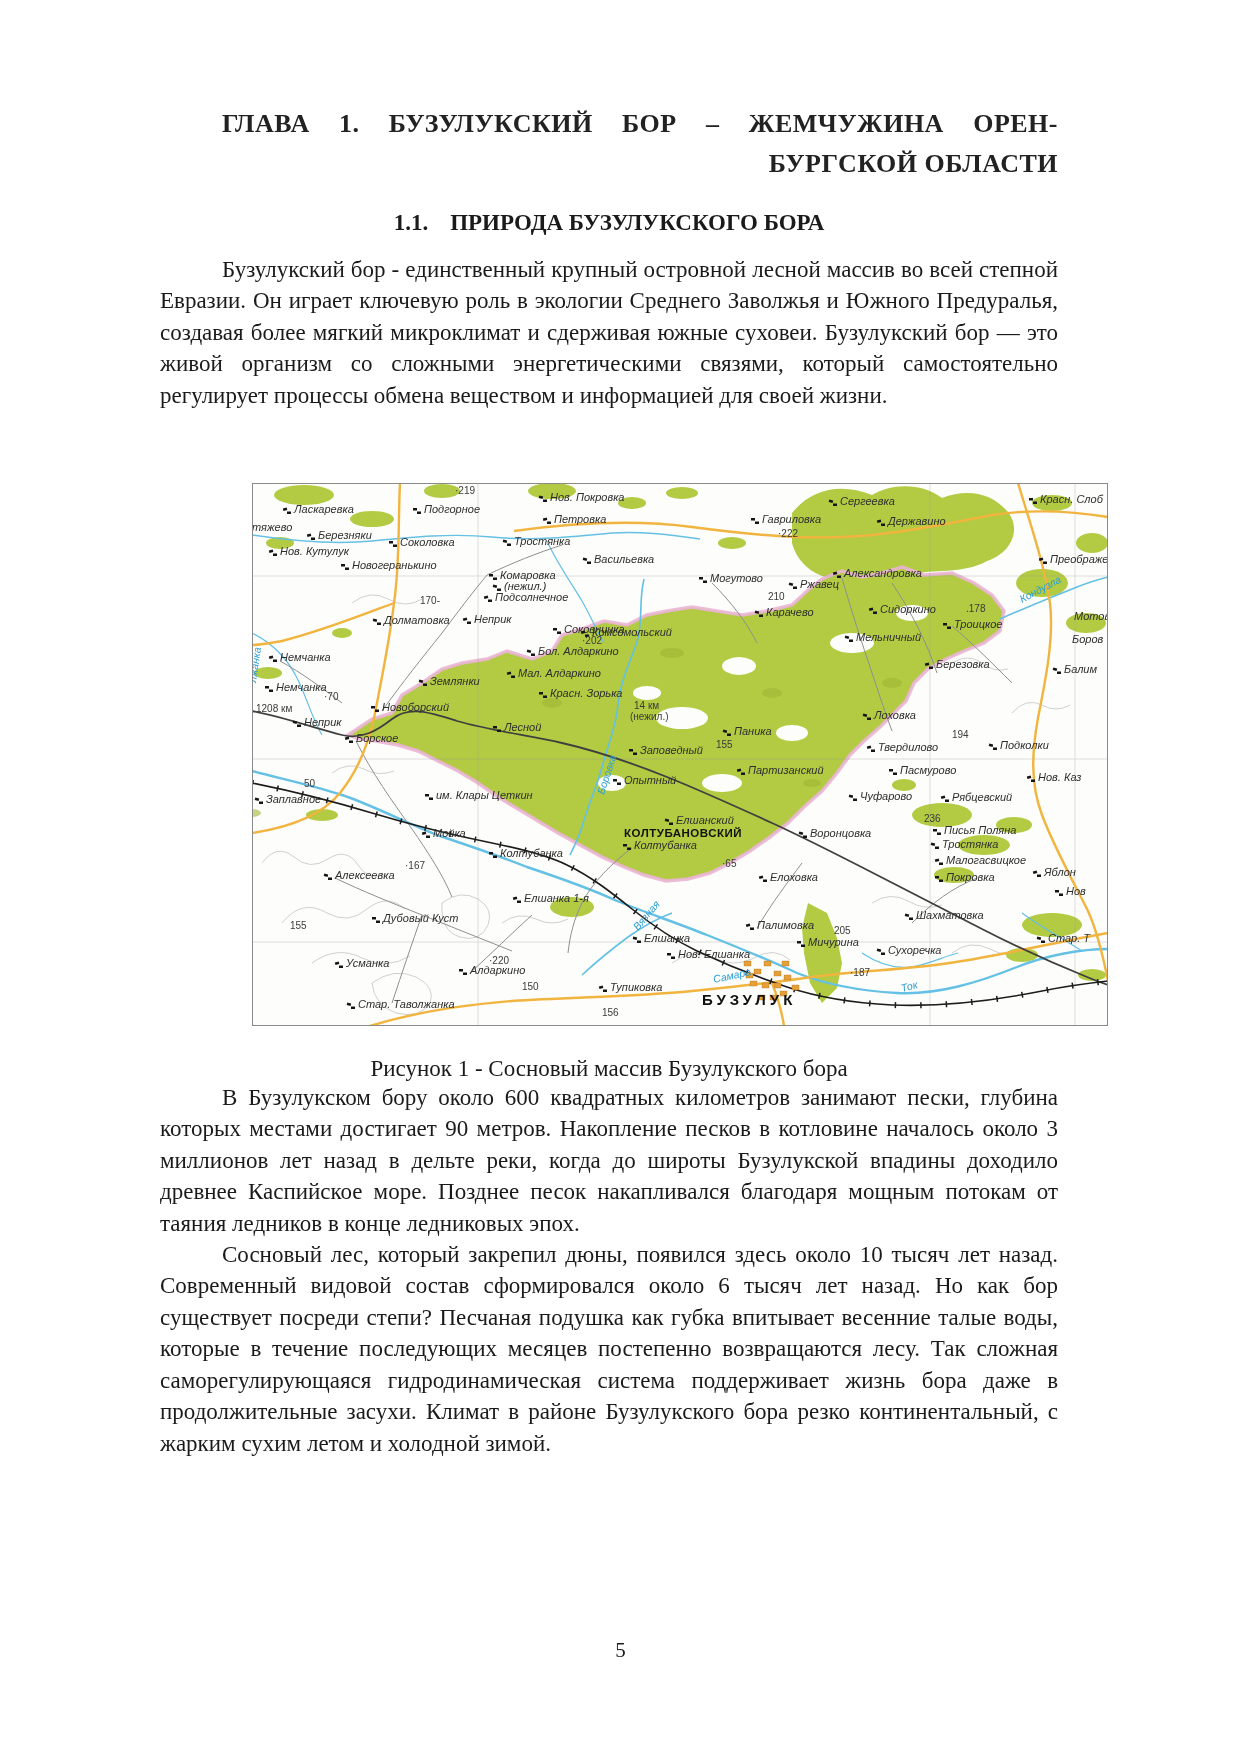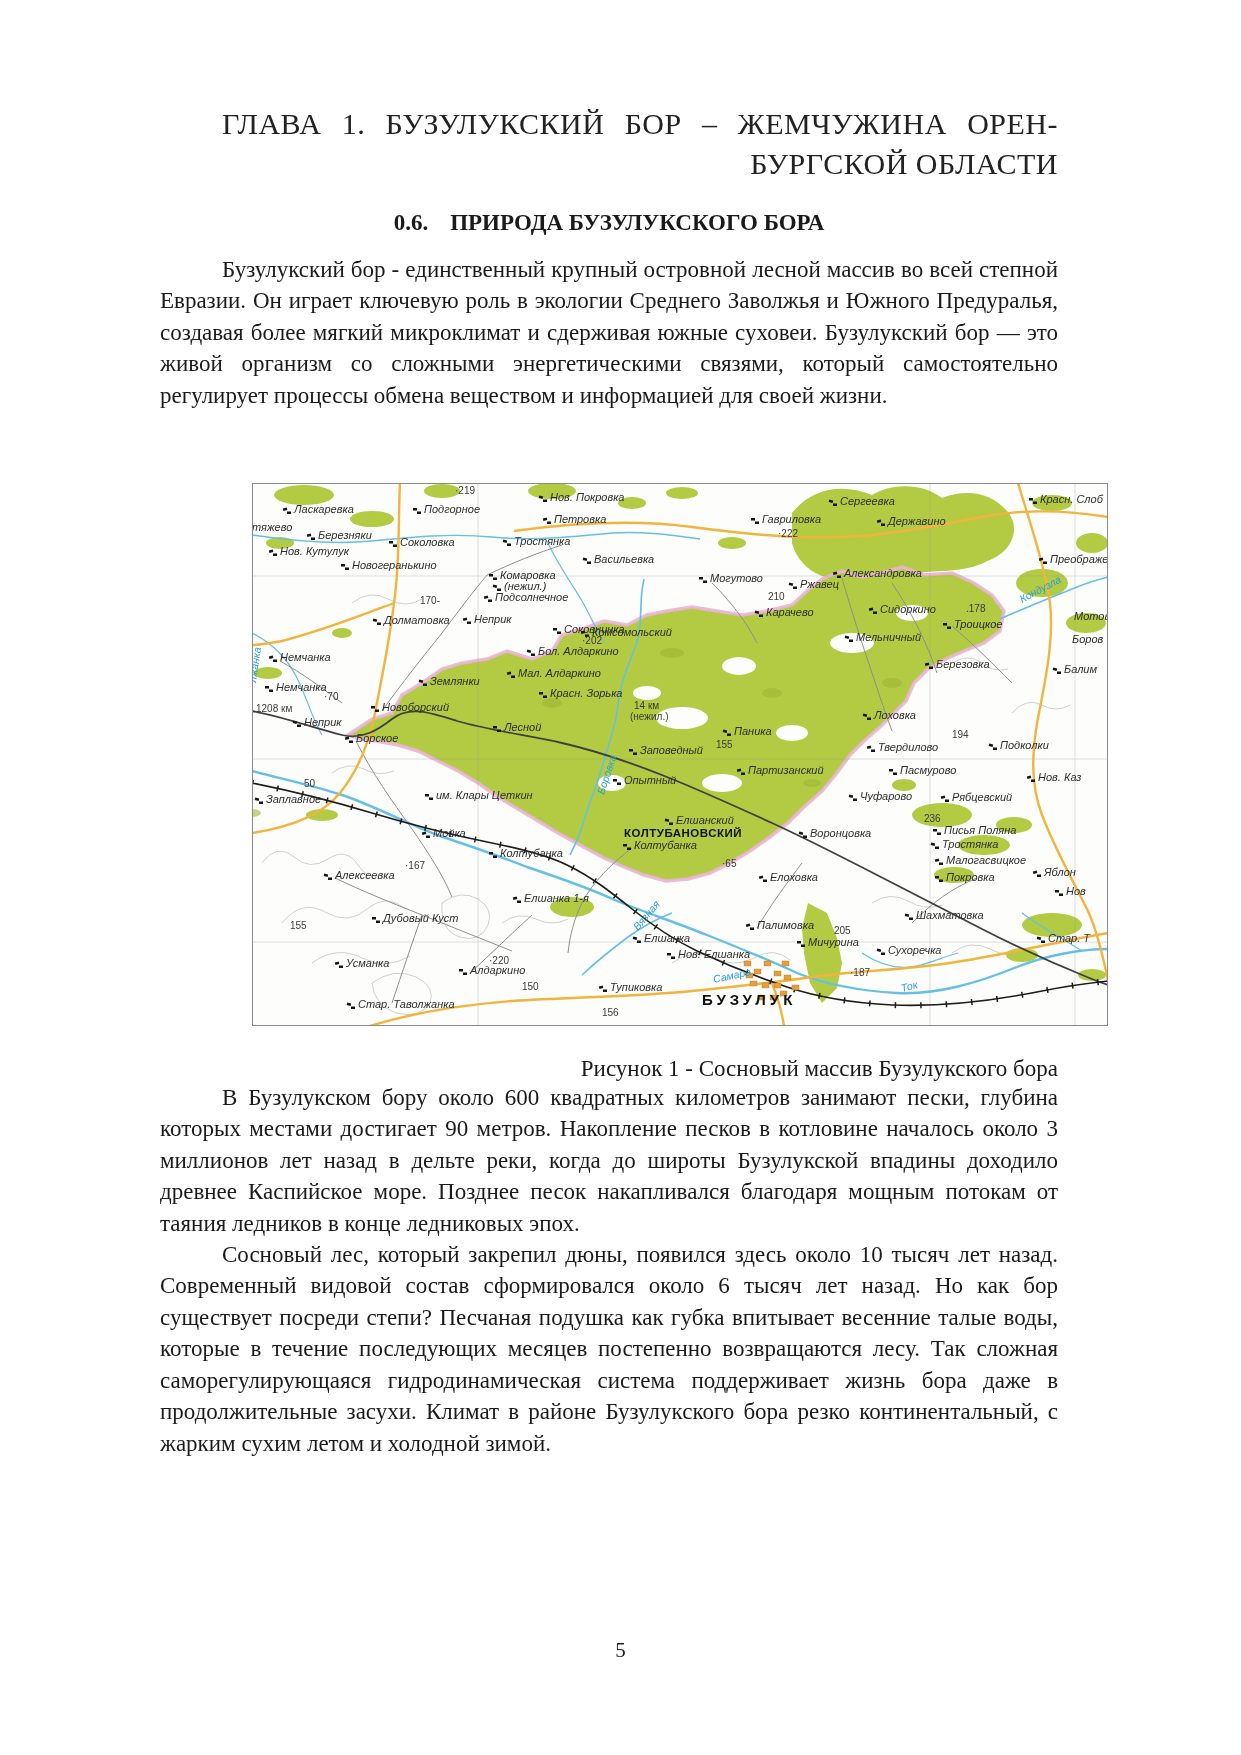--- a/index.html
+++ b/index.html
@@ -1,54 +1,54 @@
 <!DOCTYPE html>
 <html lang="ru"><head>
 <meta charset="utf-8">
 <style>
   html,body{margin:0;padding:0;}
   body{
     width:1241px;height:1755px;background:#ffffff;position:relative;
     font-family:"Liberation Serif","DejaVu Serif",serif;color:#1a1a1a;
   }
   .page{padding:104px 183px 0 160px;width:898px;}
-  .chapter-title{font-weight:normal;font-size:30px;line-height:40px;color:#222;}
+  .chapter-title{font-weight:bold;font-size:26px;line-height:40px;color:#222;}
   .chapter-title .t-line1{text-align:justify;text-align-last:justify;padding-left:62px;letter-spacing:.5px;}
   .chapter-title .t-line2{text-align:right;letter-spacing:.5px;}
   .section-heading{margin-top:26px;text-align:center;font-weight:bold;font-size:23px;}
   .section-heading .gap{display:inline-block;width:22px;}
   p.body-par{
     margin:0;font-size:23px;line-height:31.4px;text-align:justify;
     text-indent:62px;
   }
   p.first{margin-top:18px;}
   .figure-wrap{margin-top:72px;margin-left:92px;width:856px;}
   .map-svg{display:block;background:#fdfdfb;}
-  .figure-caption{margin-top:30px;text-align:right;font-size:23px;}
+  .figure-caption{margin-top:30px;text-align:center;font-size:23px;}
   .after-figure{margin-top:42px;}
   .page-number{position:absolute;left:0;top:1638px;width:1241px;text-align:center;font-size:21px;}
   
   .lbl-village{font:italic 11px "Liberation Sans","DejaVu Sans",sans-serif;fill:#2e2e2e;}
   .lbl-elev{font:10px "Liberation Sans","DejaVu Sans",sans-serif;fill:#3a3a3a;}
   .lbl-river{font:italic 10.5px "Liberation Sans","DejaVu Sans",sans-serif;fill:#2b9fd6;}
   .lbl-town{font:bold 11.5px "Liberation Sans","DejaVu Sans",sans-serif;fill:#121212;letter-spacing:.5px;}
   .lbl-city{font:bold 15px "Liberation Sans","DejaVu Sans",sans-serif;fill:#121212;letter-spacing:4px;}
 </style>
 </head>
 <body>
 
 <div class="page">
 
   <div class="chapter-title">
     <div class="t-line1">ГЛАВА 1. БУЗУЛУКСКИЙ БОР – ЖЕМЧУЖИНА ОРЕН-</div>
     <div class="t-line2">БУРГСКОЙ ОБЛАСТИ</div>
   </div>
 
   <div class="section-heading">
-    <span>0.6.</span><span class="gap"></span><span>ПРИРОДА БУЗУЛУКСКОГО БОРА</span>
+    <span>1.1.</span><span class="gap"></span><span>ПРИРОДА БУЗУЛУКСКОГО БОРА</span>
   </div>
 
   <p class="body-par first">Бузулукский бор - единственный крупный островной лесной массив во всей степной Евразии. Он играет ключевую роль в экологии Среднего Заволжья и Южного Предуралья, создавая более мягкий микроклимат и сдерживая южные суховеи. Бузулукский бор — это живой организм со сложными энергетическими связями, который самостоятельно регулирует процессы обмена веществом и информацией для своей жизни.</p>
 
   <div class="figure-wrap">
     <svg class="map-svg" width="856" height="543" viewBox="0 0 856 543" xmlns="http://www.w3.org/2000/svg">
       <rect x="0" y="0" width="856" height="543" fill="#fdfdfb"></rect>
 
       <g stroke="#c4c4c4" stroke-width="0.8" fill="none">
         <path d="M10,380 q15,-20 32,-6 q16,14 34,2 q18,-12 30,6 q10,16 26,10"></path>

